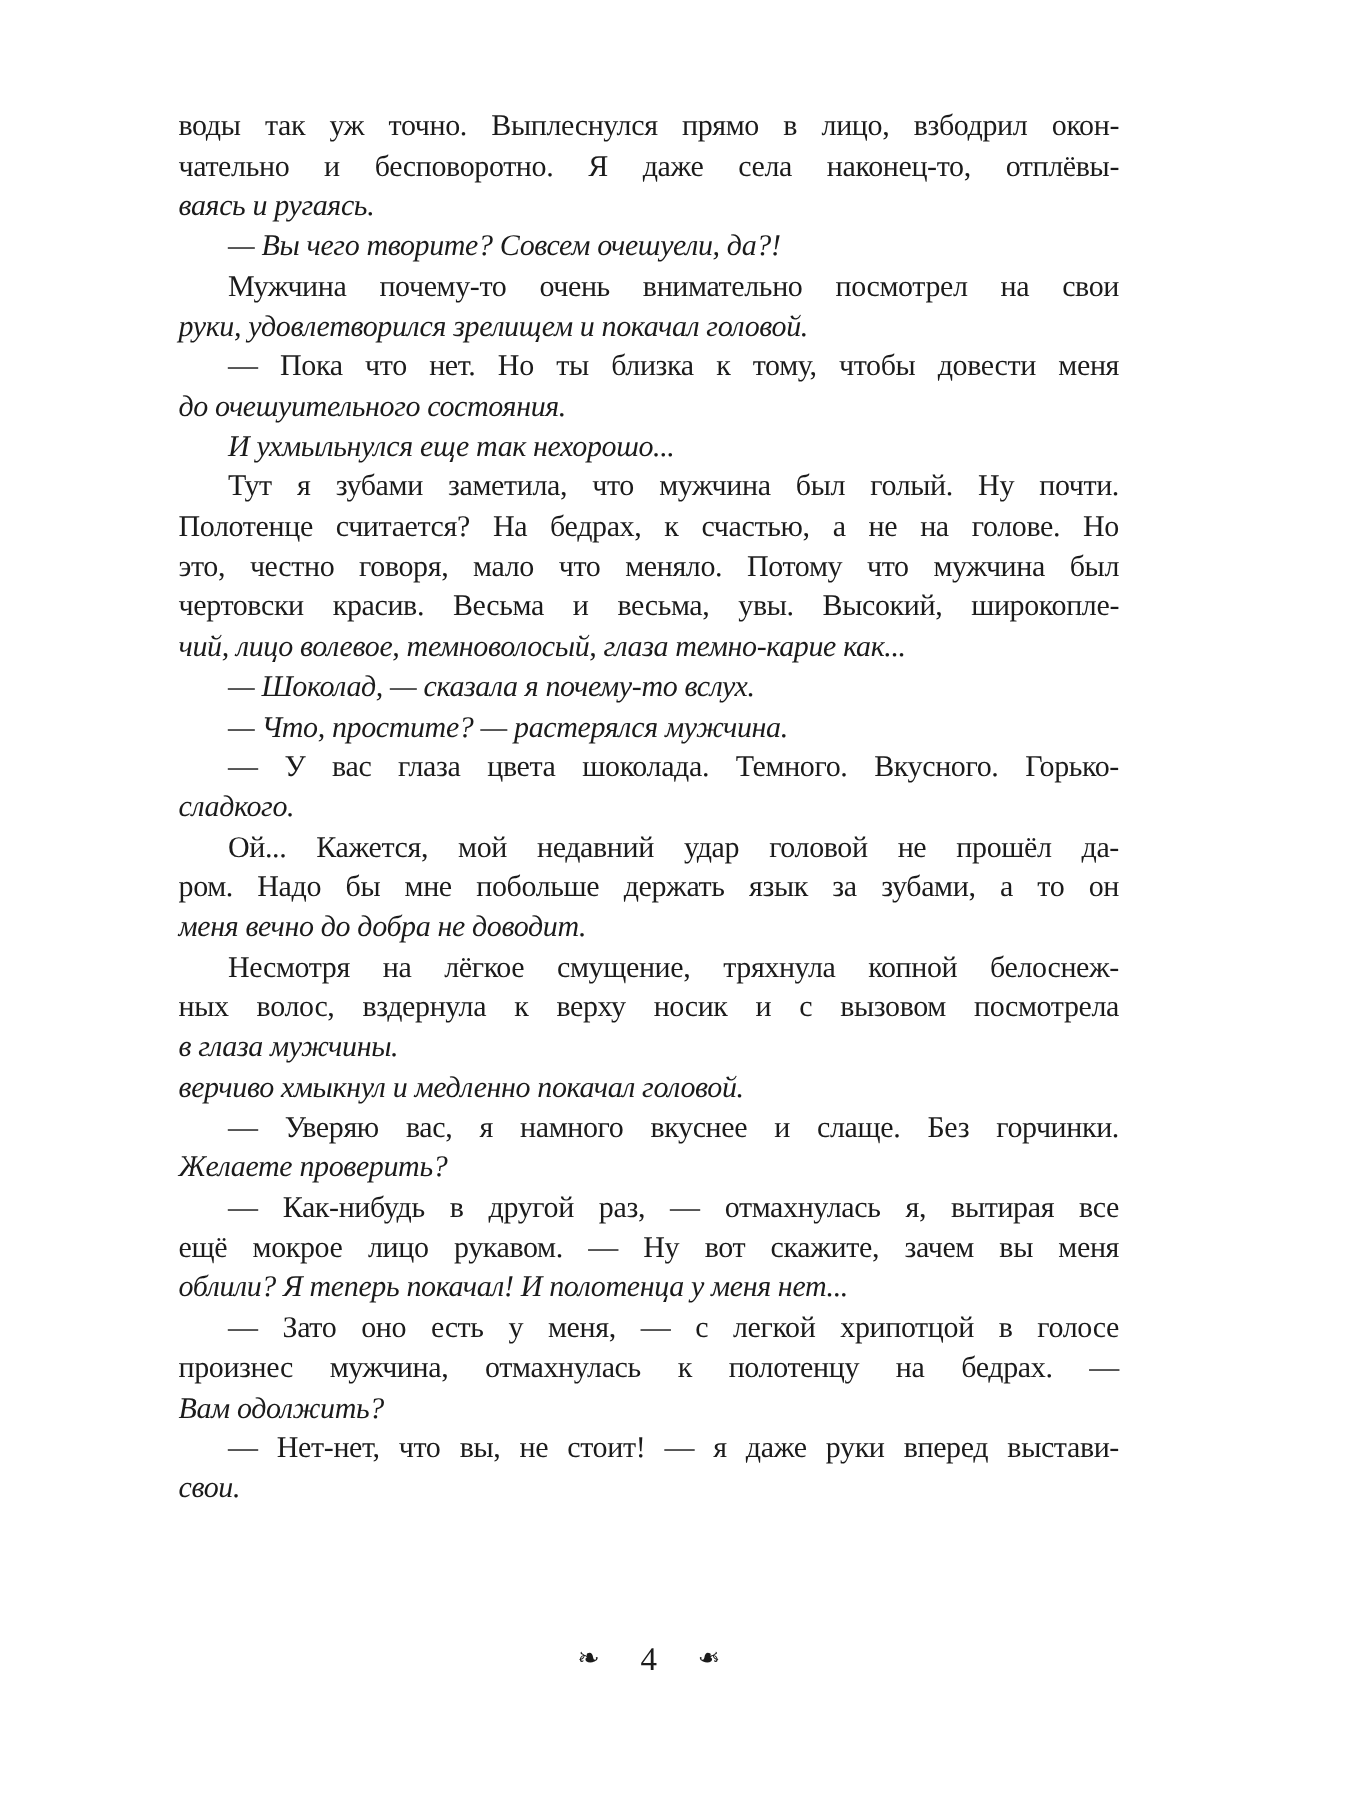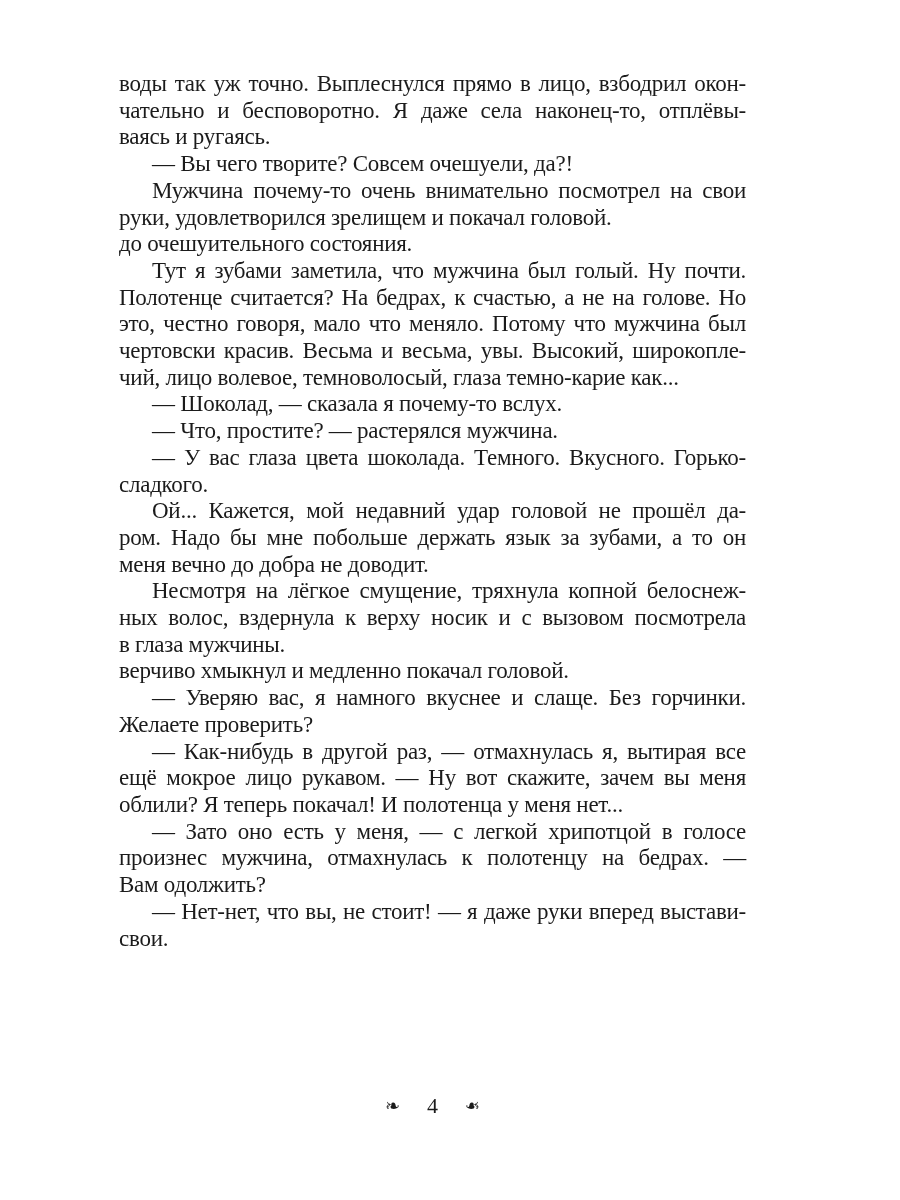--- a/index.html
+++ b/index.html
@@ -18,31 +18,32 @@
     height: 1200px;
     background: var(--bg, #ffffff);
     font-family: "Liberation Serif", "DejaVu Serif", serif;
     color: var(--fg, #1b1b1b);
   }
   .text-block {
     position: absolute;
     left: 119px;
     top: 71px;
     width: 627px;
-    font-size: 23px;
+    font-size: 20px;
     line-height: 26.7px;
     letter-spacing: -0.25px;
   }
   .line {
     text-align: justify;
     text-align-last: justify;
     white-space: normal;
   }
   .line.end {
     text-align-last: left;
+    font-style: italic;
   }
   .line.indent {
     text-indent: 33px;
   }
   .footer {
     position: absolute;
     left: 119px;
     top: 1091px;
     width: 627px;
     height: 30px;
@@ -72,21 +73,23 @@
 
 <div class="page">
 
   <div class="text-block">
       <div class="line">воды так уж точно. Выплеснулся прямо в лицо, взбодрил окон-</div>
       <div class="line">чательно и бесповоротно. Я даже села наконец-то, отплёвы-</div>
       <div class="line end">ваясь и ругаясь.</div>
       <div class="line indent end">— Вы чего творите? Совсем очешуели, да?!</div>
       <div class="line indent">Мужчина почему-то очень внимательно посмотрел на свои</div>
       <div class="line end">руки, удовлетворился зрелищем и покачал головой.</div>
+      <div class="line indent">— Пока что нет. Но ты близка к тому, чтобы довести меня</div>
       <div class="line end">до очешуительного состояния.</div>
+      <div class="line indent end">И ухмыльнулся еще так нехорошо...</div>
       <div class="line indent">Тут я зубами заметила, что мужчина был голый. Ну почти.</div>
       <div class="line">Полотенце считается? На бедрах, к счастью, а не на голове. Но</div>
       <div class="line">это, честно говоря, мало что меняло. Потому что мужчина был</div>
       <div class="line">чертовски красив. Весьма и весьма, увы. Высокий, широкопле-</div>
       <div class="line end">чий, лицо волевое, темноволосый, глаза темно-карие как...</div>
       <div class="line indent end">— Шоколад, — сказала я почему-то вслух.</div>
       <div class="line indent end">— Что, простите? — растерялся мужчина.</div>
       <div class="line indent">— У вас глаза цвета шоколада. Темного. Вкусного. Горько-</div>
       <div class="line end">сладкого.</div>
       <div class="line indent">Ой... Кажется, мой недавний удар головой не прошёл да-</div>

